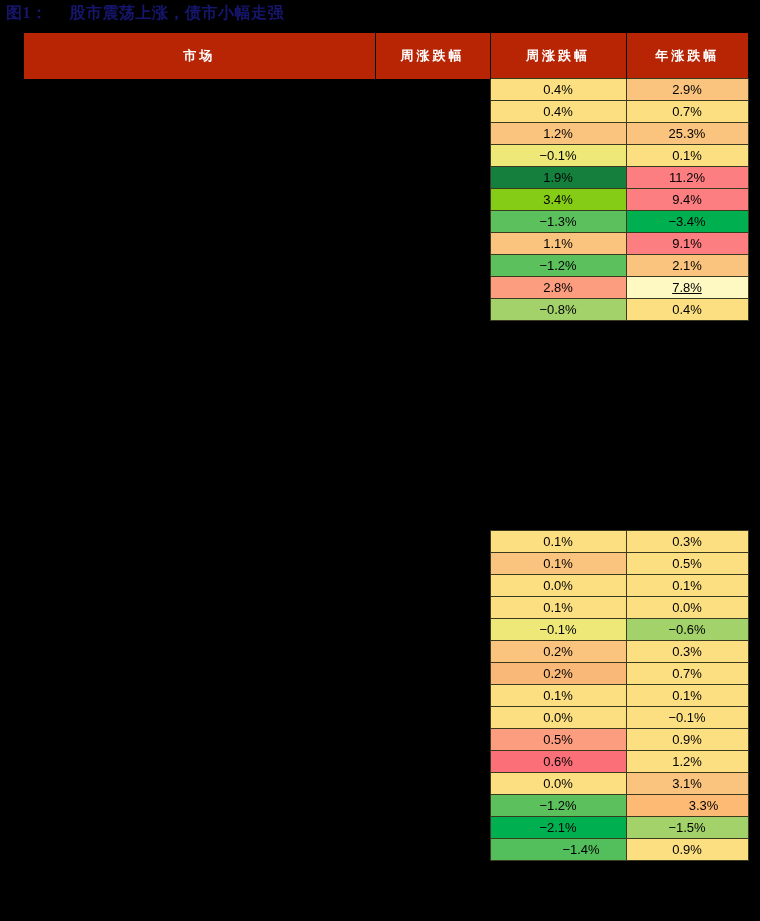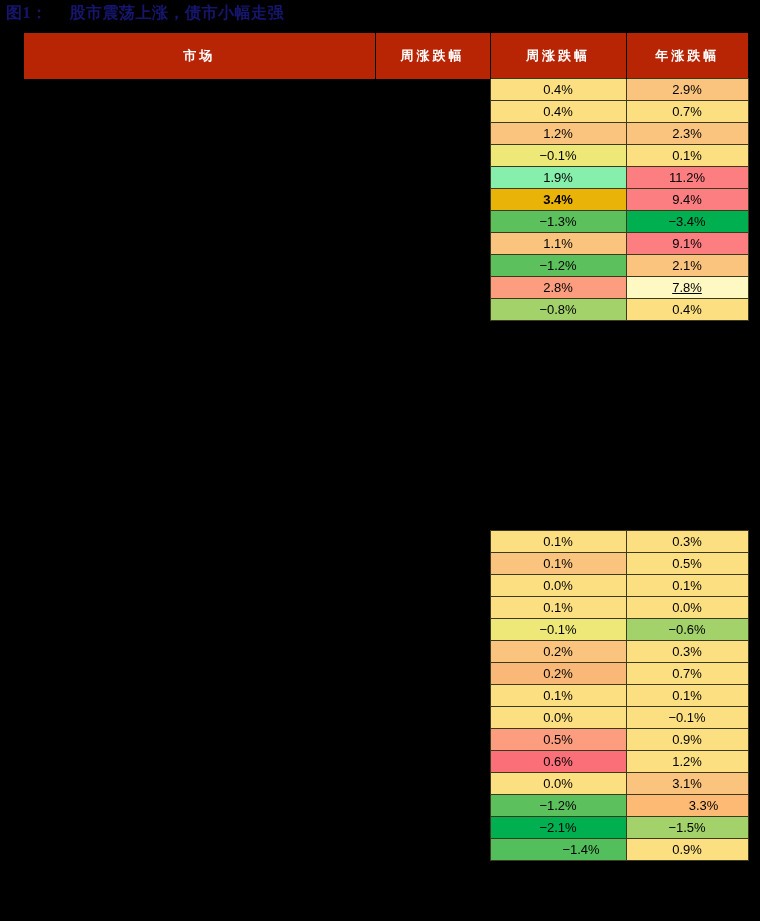--- a/index.html
+++ b/index.html
@@ -118,38 +118,38 @@
       <tr>
         <td class="cell-blank"></td>
         <td class="cell-blank"></td>
         <td style="background: rgb(252, 223, 129);">0.4%</td>
         <td style="background: rgb(252, 223, 129);">0.7%</td>
       </tr>
       <tr>
         <td class="cell-blank"></td>
         <td class="cell-blank"></td>
         <td style="background: rgb(251, 196, 126);">1.2%</td>
-        <td style="background: rgb(251, 196, 126);">2.3%</td>
+        <td style="background: rgb(251, 196, 126);">25.3%</td>
       </tr>
       <tr>
         <td class="cell-blank"></td>
         <td class="cell-blank"></td>
         <td style="background: rgb(237, 232, 120);">−0.1%</td>
         <td style="background: rgb(252, 223, 129);">0.1%</td>
       </tr>
       <tr>
         <td class="cell-blank"></td>
         <td class="cell-blank"></td>
-        <td style="background: #86efac;">1.9%</td>
+        <td style="background: #15803d;">1.9%</td>
         <td style="background: rgb(252, 126, 129);">11.2%</td>
       </tr>
       <tr>
         <td class="cell-blank"></td>
         <td class="cell-blank"></td>
-        <td style="background: #eab308; font-weight: bold;">3.4%</td>
+        <td style="background: #84cc16;">3.4%</td>
         <td style="background: rgb(252, 126, 129);">9.4%</td>
       </tr>
       <tr>
         <td class="cell-blank"></td>
         <td class="cell-blank"></td>
         <td style="background: rgb(92, 193, 92);">−1.3%</td>
         <td style="background: rgb(0, 176, 80);">−3.4%</td>
       </tr>
       <tr>
         <td class="cell-blank"></td>

